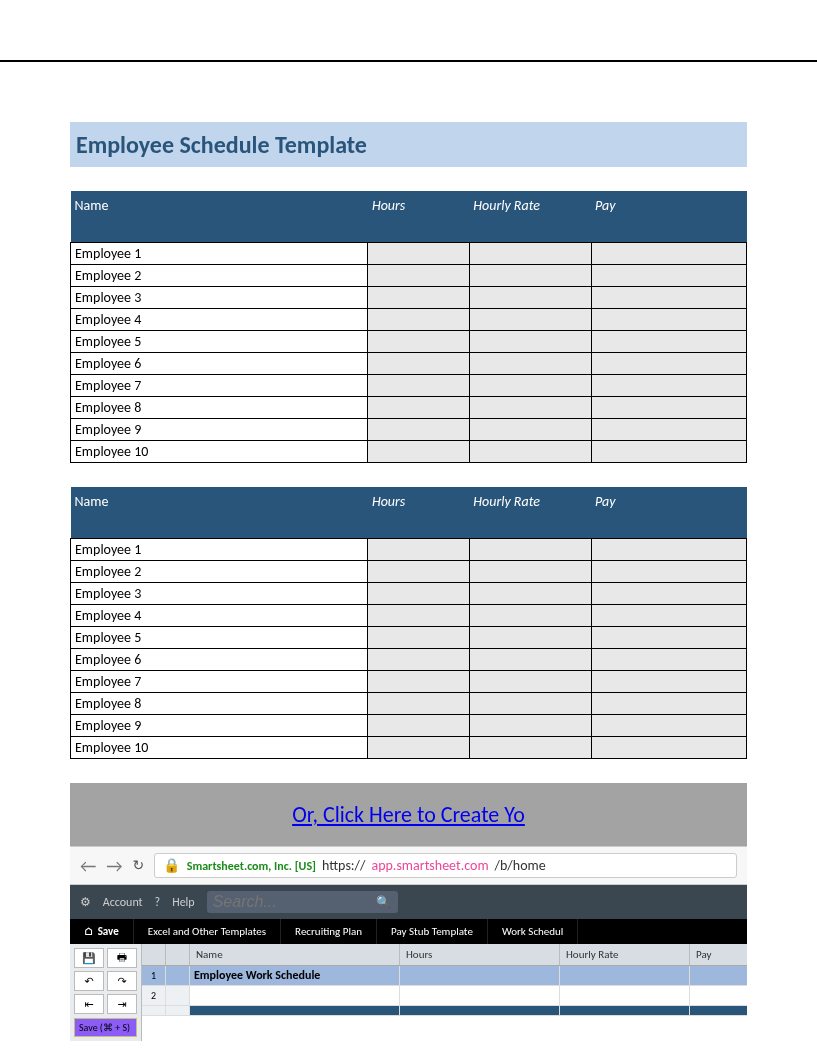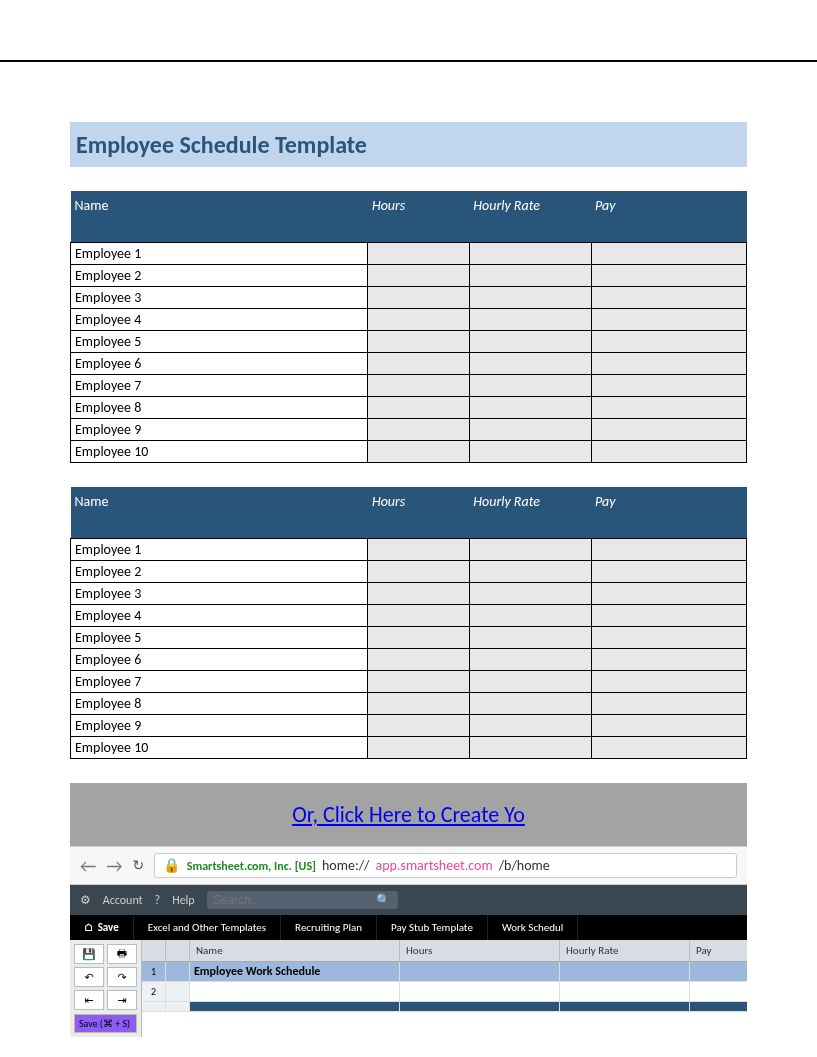--- a/index.html
+++ b/index.html
@@ -26,21 +26,21 @@
   .nav-arrow { color: #777; font-size: 18px; }
   .reload { color: #555; font-size: 14px; }
   .urlbox { flex: 1; display: flex; align-items: center; gap: 6px; background: #fff; border: 1px solid #ccc; border-radius: 3px; padding: 3px 8px; font-size: 14px; overflow: hidden; white-space: nowrap; }
   .lock-badge { color: #1a8c1a; font-size: 12px; font-weight: bold; }
   .url-text { color: #333; }
   .url-host { color: #ec4899; }
   .app { background: #3a4750; }
   .app-top { display: flex; align-items: center; gap: 12px; padding: 6px 10px; color: #ccc; font-size: 12px; }
   .app-top .gear { font-size: 12px; }
   .searchwrap { display: flex; align-items: center; background: #556070; border-radius: 3px; padding: 2px 6px; }
-  .searchwrap input { background: transparent; border: none; color: #ffffff; font-size: 12px; font-style: italic; width: 160px; outline: none; }
+  .searchwrap input { background: transparent; border: none; color: #ffffff; font-size: 16px; font-style: italic; width: 160px; outline: none; }
   .searchwrap .sicon { color: #ccc; margin-left: 4px; font-size: 12px; }
   .app-tabs { display: flex; background: #000; color: #fff; font-size: 11px; }
   .app-tab { padding: 6px 14px; border-right: 1px solid #222; white-space: nowrap; }
   .app-tab.home { background: #000; font-weight: bold; }
   .app-tab.home .hicon { margin-right: 4px; }
   .sheet-area { display: flex; background: #fff; }
   .left-tools { width: 72px; background: #e8ecef; border-right: 1px solid #bbb; padding: 4px; }
   .tool-grid { display: grid; grid-template-columns: 1fr 1fr; gap: 3px; }
   .tool-btn { background: #fff; border: 1px solid #bbb; height: 20px; font-size: 11px; display:flex; align-items:center; justify-content:center; }
   .tooltip { position: relative; background: #8b5cf6; border: 1px solid #c9bf7a; font-size: 10px; padding: 2px 4px; margin-top: 4px; white-space: nowrap; }
@@ -213,21 +213,21 @@
   </div>
 
   <div class="browser">
     <div class="browser-bar">
       <span class="nav-arrow">←</span>
       <span class="nav-arrow">→</span>
       <span class="reload">↻</span>
       <div class="urlbox">
         <span>🔒</span>
         <span class="lock-badge">Smartsheet.com, Inc. [US]</span>
-        <span class="url-text">home://</span>
+        <span class="url-text">https://</span>
           <span class="url-host">app.smartsheet.com</span>
           <span class="url-text">/b/home</span>
       </div>
     </div>
     <div class="app">
       <div class="app-top">
         <span class="gear">⚙</span>
         <span>Account</span>
         <span>?</span>
         <span>Help</span>

